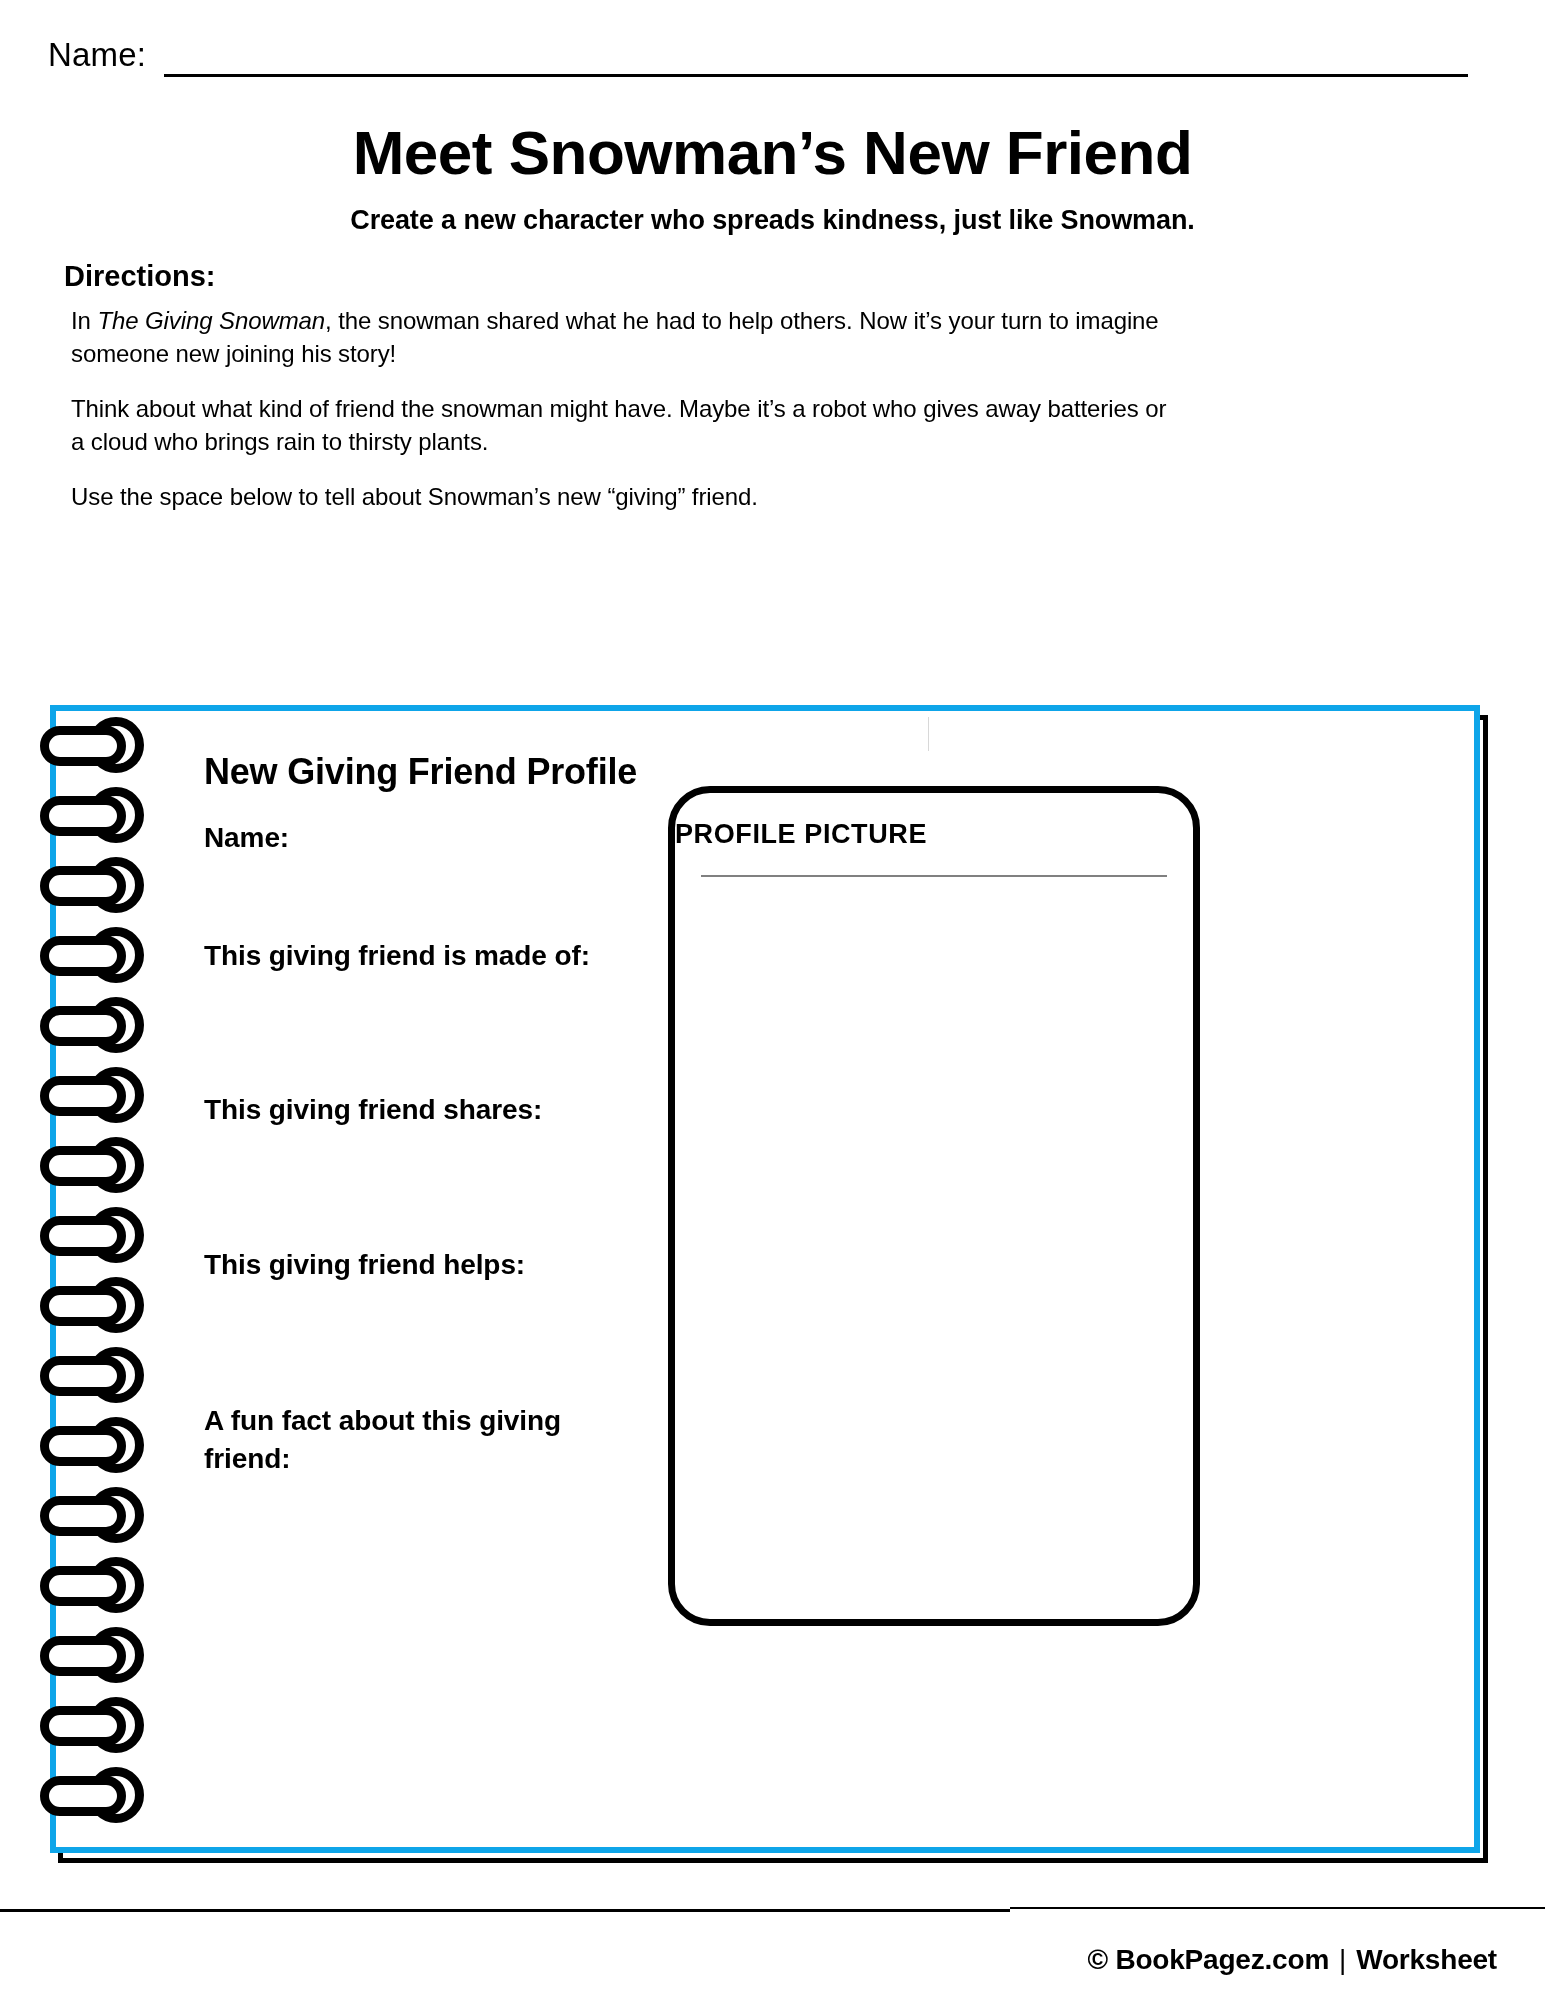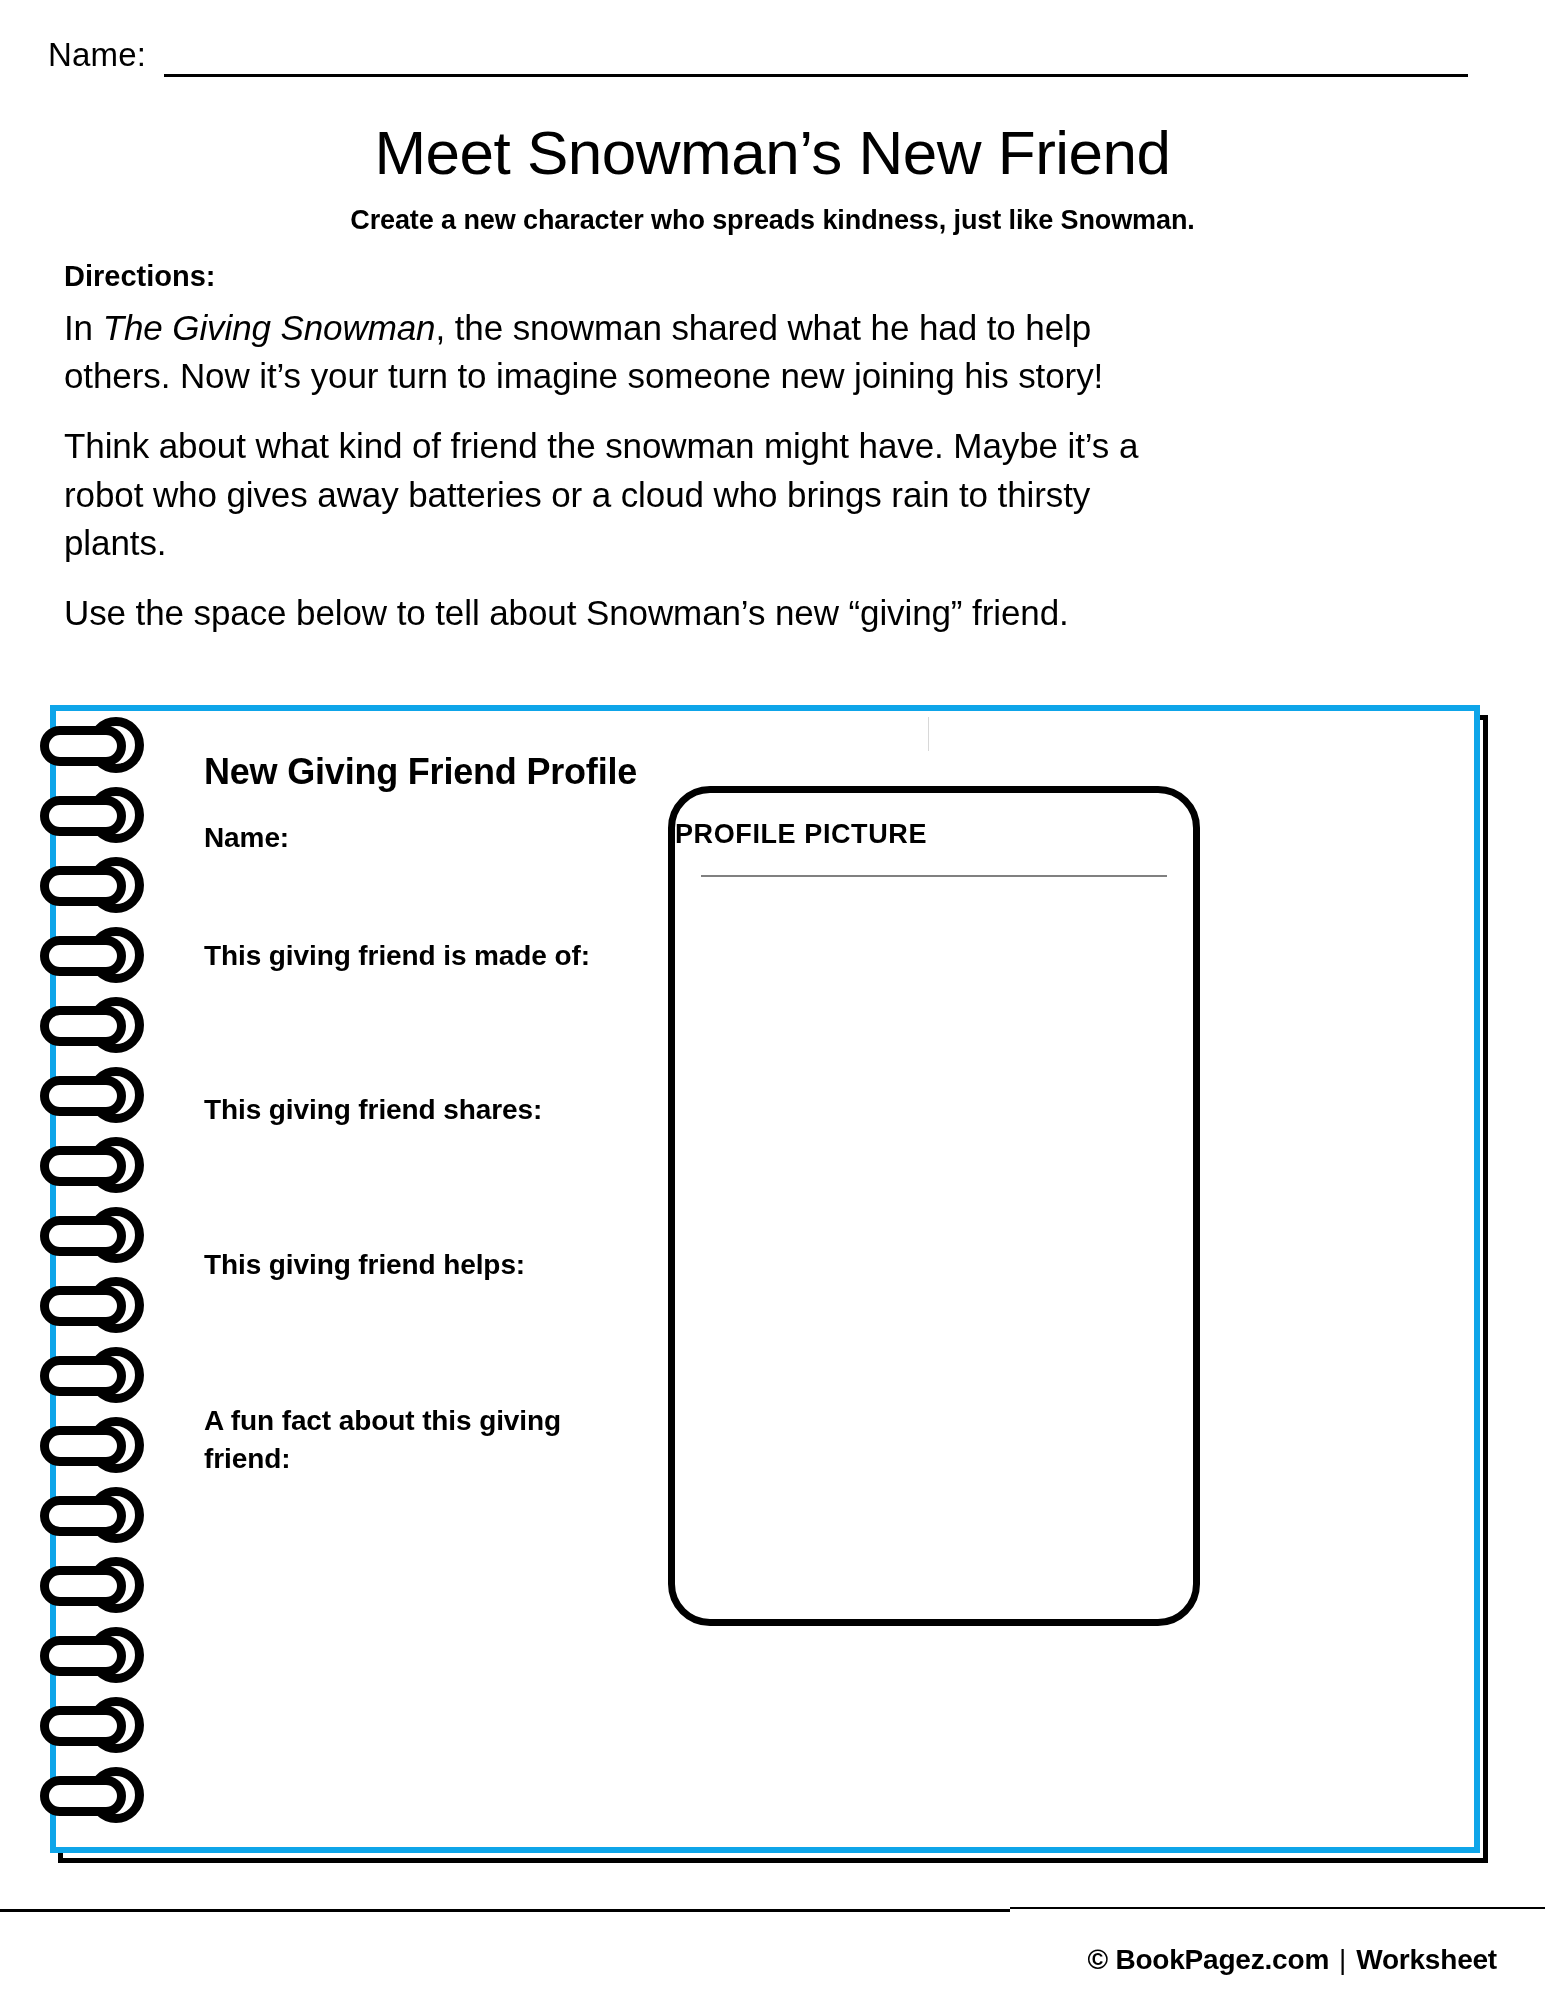--- a/index.html
+++ b/index.html
@@ -42,21 +42,21 @@
   }
 
   
   .doc-title {
     position: absolute;
     left: 0;
     right: 0;
     top: 120px;
     text-align: center;
     font-size: 62px;
-    font-weight: 400;
+    font-weight: 700;
     letter-spacing: -0.5px;
     line-height: 1.08;
   }
   .doc-subtitle {
     position: absolute;
     left: 0;
     right: 0;
     top: 205px;
     text-align: center;
     font-size: 27px;
@@ -71,24 +71,24 @@
     top: 256px;
     width: 1110px;
   }
   .directions-heading {
     font-size: 29px;
     font-weight: 700;
     margin: 3px 0 10px 0;
     line-height: 1.2;
   }
   .directions-para {
-    font-size: 35px;
+    font-size: 24px;
     font-weight: 400;
     line-height: 1.38;
-    margin: 0 0 22px 0;
+    margin: 0 0 22px 7px;
     letter-spacing: -0.1px;
   }
   .directions-para:last-child { margin-bottom: 0; }
   .book-title { font-style: italic; }
 
   
   .notebook {
     position: absolute;
     left: 40px;
     top: 705px;

